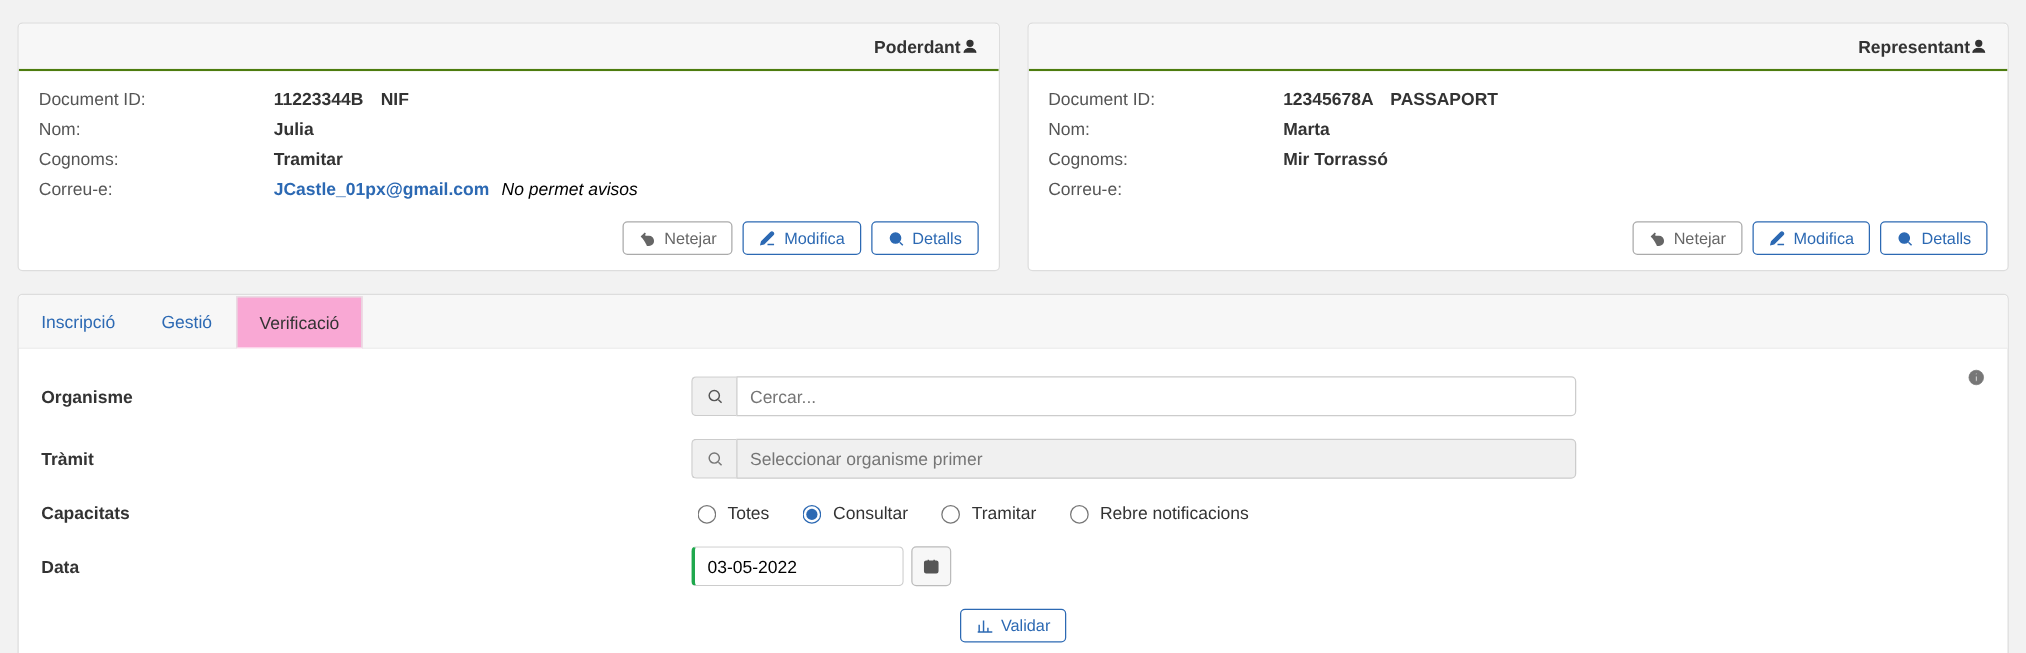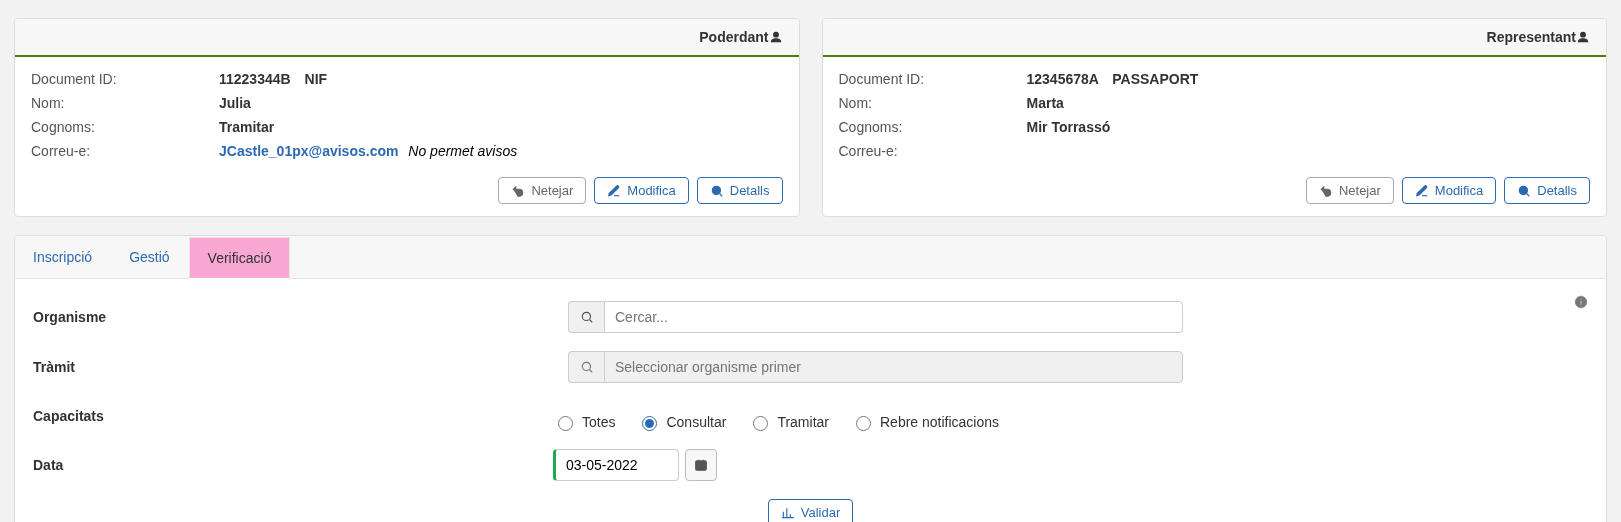--- a/index.html
+++ b/index.html
@@ -123,22 +123,21 @@
     margin-bottom: 18px;
   }
   .form-label {
     width: 520px;
     text-align: left;
     padding-right: 16px;
     font-weight: 600;
   }
   .search-group {
     display: flex;
-    width: 615px;
-    margin-left: 15px;
+    width: 708px;
   }
   .search-icon-box {
     width: 36px;
     border: 1px solid #ccc;
     border-right: none;
     border-radius: 4px 0 0 4px;
     display: flex;
     align-items: center;
     justify-content: center;
     color: #555;
@@ -153,36 +152,35 @@
   }
   .search-group.disabled .search-icon-box,
   .search-group.disabled .search-input {
     background: #f0f0f0;
     color: #777;
   }
   .radio-group {
     display: flex;
     gap: 22px;
     align-items: center;
-    margin-top: 12px;
   }
   .radio-opt {
     display: flex;
     align-items: center;
     gap: 6px;
     cursor: pointer;
   }
   .radio-opt input { accent-color: #2C69B3; width:15px; height:15px;}
   .date-group { display: flex; }
   .date-input {
     border: 1px solid #ccc;
     border-left: 3px solid #1fa84d;
     border-radius: 4px;
     padding: 7px 10px;
-    width: 126px;
+    width: 170px;
     font-size: 14px;
   }
   .date-btn {
     margin-left: 6px;
     border: 1px solid #bbb;
     border-radius: 4px;
     width: 32px;
     display: flex;
     align-items: center;
     justify-content: center;
@@ -223,21 +221,21 @@
         <span class="label">Nom:</span>
         <span class="value">Julia</span>
       </div>
       <div class="row">
         <span class="label">Cognoms:</span>
         <span class="value">Tramitar</span>
       </div>
       <div class="row">
         <span class="label">Correu-e:</span>
         <span>
-          <a class="mail" href="#">JCastle_01px@avisos.com</a>
+          <a class="mail" href="#">JCastle_01px@gmail.com</a>
           <span class="note">No permet avisos</span>
         </span>
       </div>
       <div class="btn-row">
         <button class="btn btn-secondary">
           <span class="icon">
               <svg viewBox="0 0 24 24" fill="none" stroke="#666" stroke-width="2">
                 <path d="M9 14L4 9l5-5"></path>
                 <path d="M4 9h10a6 6 0 110 12h-3"></path>
               </svg>

